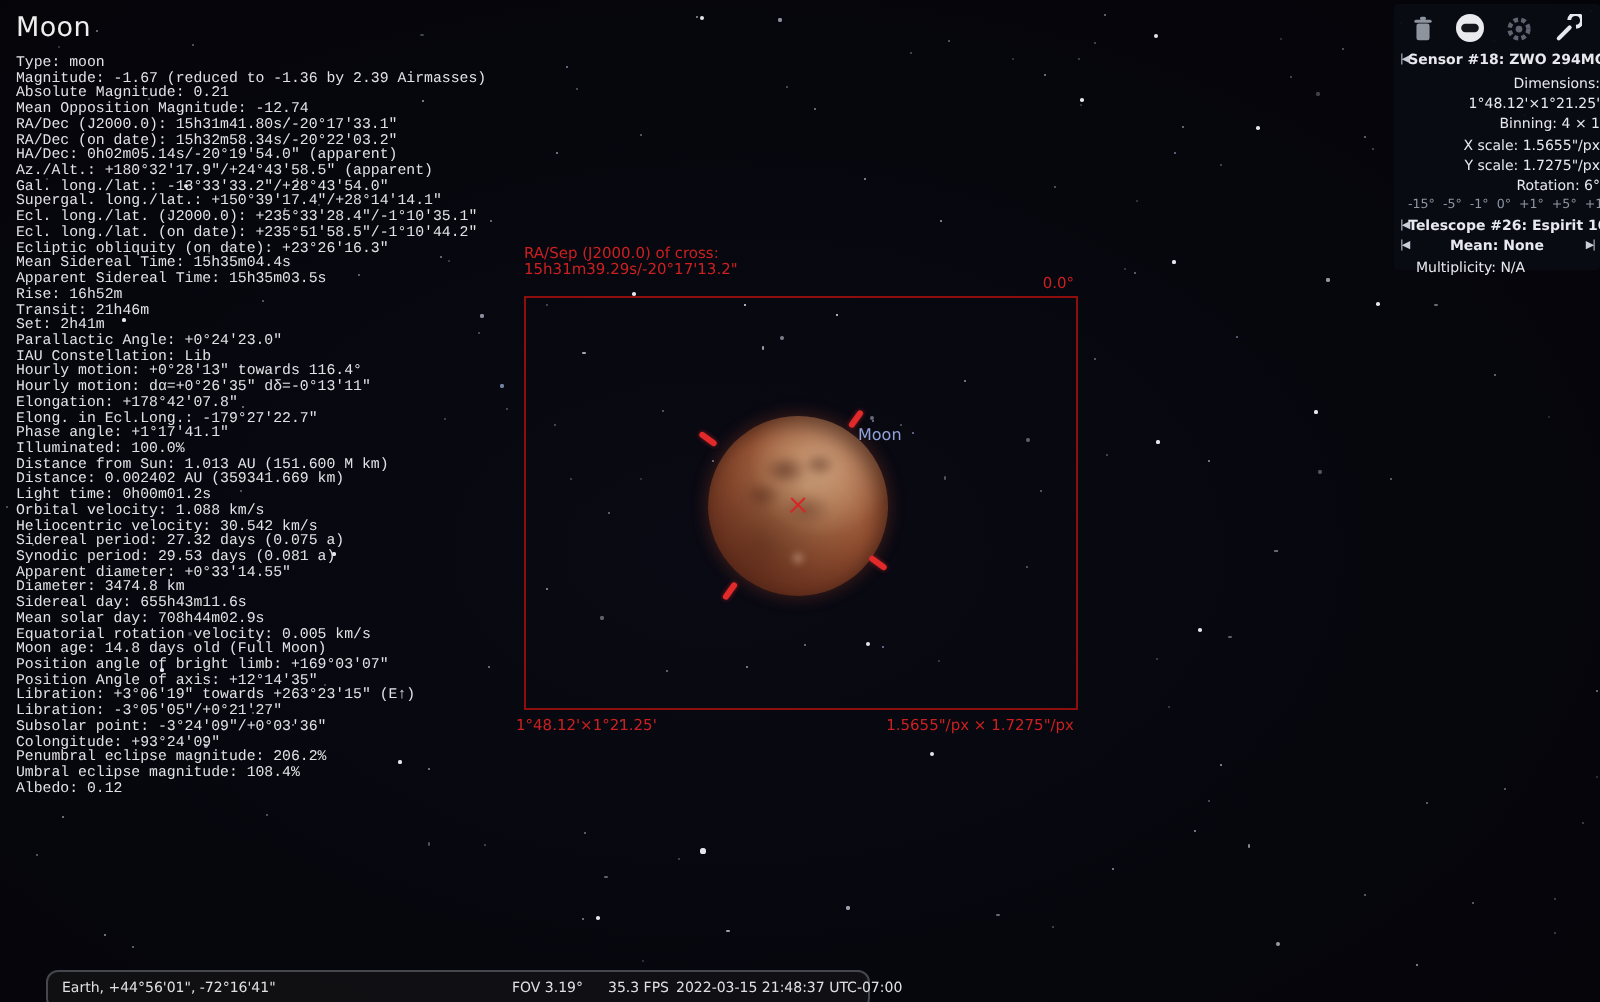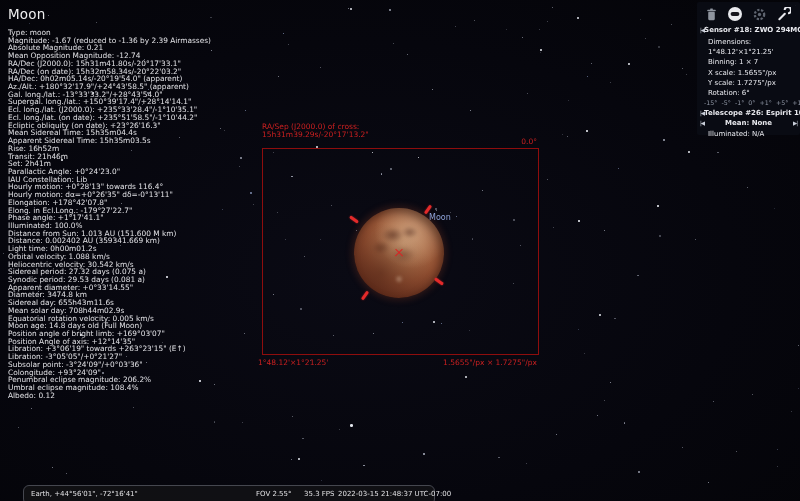--- a/index.html
+++ b/index.html
@@ -8,21 +8,21 @@
     background:radial-gradient(ellipse at 45% 55%, #0a0a14 0%, #06060d 60%, #040408 100%);
     font-family:"DejaVu Sans", sans-serif;
     -webkit-font-smoothing:antialiased;
   }
   
   #stars{position:absolute;inset:0;z-index:1;}
   .star{position:absolute;border-radius:50%;}
   
   .info{position:absolute;left:8px;top:6px;z-index:7;color:#e2e2e6;}
   .info h1{margin:0 0 7px 0;font-size:13.5px;font-weight:400;letter-spacing:.2px;color:#eeeeef;}
-  .info ul{list-style:none;margin:0;padding:0;font-size:7.4px;line-height:7.72px;white-space:pre;}
+  .info ul{list-style:none;margin:0;padding:0;font-size:7.4px;line-height:7.72px;white-space:pre;font-family:Liberation Mono, monospace;}
   
   .ccd-frame{position:absolute;left:262px;top:148px;width:275px;height:205px;
     border:1px solid rgba(150,14,14,.95);z-index:3;}
   .red-label{position:absolute;z-index:4;color:#cb2020;font-size:7.5px;line-height:8.2px;white-space:pre;}
   .lbl-cross{left:262px;top:123px;}
   .lbl-rot{left:437px;top:138px;width:100px;text-align:right;}
   .lbl-dim{left:258px;top:359px;}
   .lbl-scale{left:337px;top:359px;width:200px;text-align:right;}
   
   .moon{position:absolute;left:354px;top:208px;width:90px;height:90px;border-radius:50%;z-index:3;
@@ -47,21 +47,21 @@
     box-shadow:0 0 2px rgba(226,42,42,.6);}
   .moon-label{position:absolute;left:429px;top:213px;z-index:4;color:#8fa3d9;font-size:8px;}
   
   .oc-panel{position:absolute;left:697px;top:2px;width:103px;height:133px;z-index:8;
     background:rgba(9,11,20,.96);color:#e8e9ee;font-size:7px;border-radius:2px;}
   .oc-icons{display:flex;justify-content:space-between;align-items:center;padding:4px 8px 3px 6px;}
   .oc-icons .icn{width:16px;height:16px;display:flex;align-items:center;justify-content:center;cursor:pointer;}
   .oc-row{display:flex;align-items:center;justify-content:space-between;padding:1px 3px;}
   .oc-row .nav{color:#c9ced9;font-size:5.5px;letter-spacing:-1px;cursor:pointer;flex:0 0 auto;}
   .oc-row .lab{font-weight:700;font-size:7px;white-space:nowrap;}
-  .oc-details{list-style:none;margin:2px 0 0 0;padding:0 0 0 11px;line-height:10.2px;font-size:7px;white-space:pre;}
+  .oc-details{list-style:none;margin:2px 0 0 0;padding:0 0 0 11px;line-height:10.2px;font-size:7px;white-space:pre;text-align:right;}
   .oc-degrees{display:flex;gap:4px;padding:1px 0 2px 7px;color:#8e95a3;font-size:6.3px;}
   .oc-degrees span{cursor:pointer;}
   .oc-mult{padding:2px 0 0 11px;font-size:7px;}
   
   .statusbar{position:absolute;left:23px;bottom:-4px;width:410px;height:18px;z-index:9;
     background:rgba(17,17,21,.92);border:1px solid #45474f;border-radius:6px;
     color:#e0e0e3;font-size:7px;}
   .statusbar span{position:absolute;top:4px;white-space:pre;}
   .sb-loc{left:7px;} .sb-fov{left:232px;} .sb-fps{left:280px;} .sb-time{left:314px;}
 </style>
@@ -292,41 +292,41 @@
           <path d="M9.2 3.2a3.4 3.4 0 1 1 3.6 3.6" fill="none" stroke="#e8e9ee" stroke-width="2.1"></path>
           <line x1="3.6" y1="13" x2="9.4" y2="7.2" stroke="#e8e9ee" stroke-width="2.2" stroke-linecap="round"></line>
         </svg>
     </span>
   </div>
   <div class="oc-row">
     <span class="nav">|◀</span>
     <span class="lab">Sensor #18: ZWO 294MC Pro</span>
 
   </div>
-  <ul class="oc-details"><li>Dimensions:</li><li>1°48.12'×1°21.25'</li><li>Binning: 1 × 7</li><li>X scale: 1.5655"/px</li><li>Y scale: 1.7275"/px</li><li>Rotation: 6°</li></ul>
+  <ul class="oc-details"><li>Dimensions:</li><li>1°48.12'×1°21.25'</li><li>Binning: 4 × 1</li><li>X scale: 1.5655"/px</li><li>Y scale: 1.7275"/px</li><li>Rotation: 6°</li></ul>
   <div class="oc-degrees">
       <span>-15°</span>
       <span>-5°</span>
       <span>-1°</span>
       <span>0°</span>
       <span>+1°</span>
       <span>+5°</span>
       <span>+15°</span>
     </div>
   <div class="oc-row">
     <span class="nav">|◀</span>
     <span class="lab">Telescope #26: Espirit 100ED</span>
 
   </div>
   <div class="oc-row">
     <span class="nav">|◀</span>
     <span class="lab">Mean: None</span>
     <span class="nav">▶|</span>
   </div>
-  <div class="oc-mult">Illuminated: N/A</div>
+  <div class="oc-mult">Multiplicity: N/A</div>
 </div>
 
 <div class="statusbar">
   <span class="sb-loc">Earth, +44°56'01", -72°16'41"</span>
-  <span class="sb-fov">FOV 2.55°</span>
+  <span class="sb-fov">FOV 3.19°</span>
   <span class="sb-fps">35.3 FPS</span>
   <span class="sb-time">2022-03-15 21:48:37 UTC-07:00</span>
 </div>
 
 </body></html>

